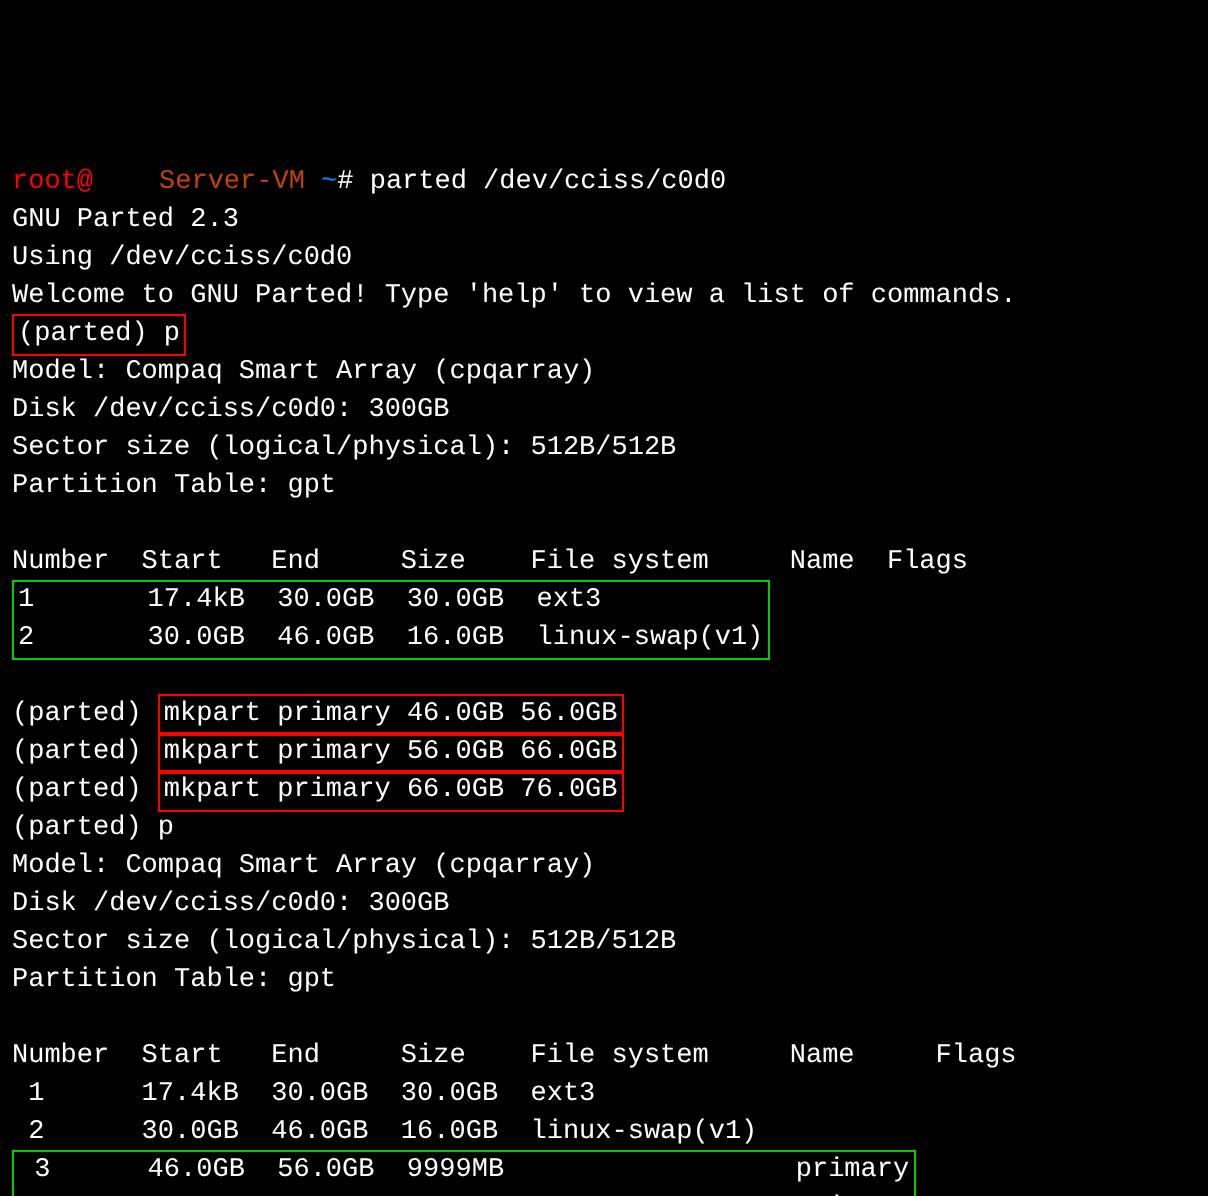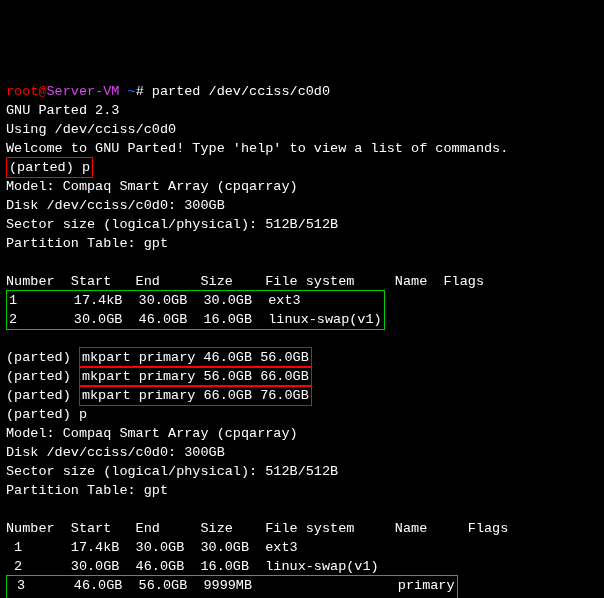--- a/index.html
+++ b/index.html
@@ -9,21 +9,21 @@
       font-family: 'Courier New', monospace;
       font-size: 13.5px;
       line-height: 19px;
       padding: 6px;
       width: 604px;
       height: 598px;
       white-space: pre;
     }
     .root { color: #ff0000; text-align: right; }
     .at { color: #ff0000; }
-    .host { color: #d946ef; }
+    .host { color: #c2410c; margin-left: 33px; }
     .tilde { color: #0088ff; }
     .red-box {
       border: 1px solid #ff0000;
       display: inline-block;
       padding: 0 2px;
       margin: -1px 0;
     }
     .green-box {
       border: 1px solid #00cc00;
       display: inline-block;

